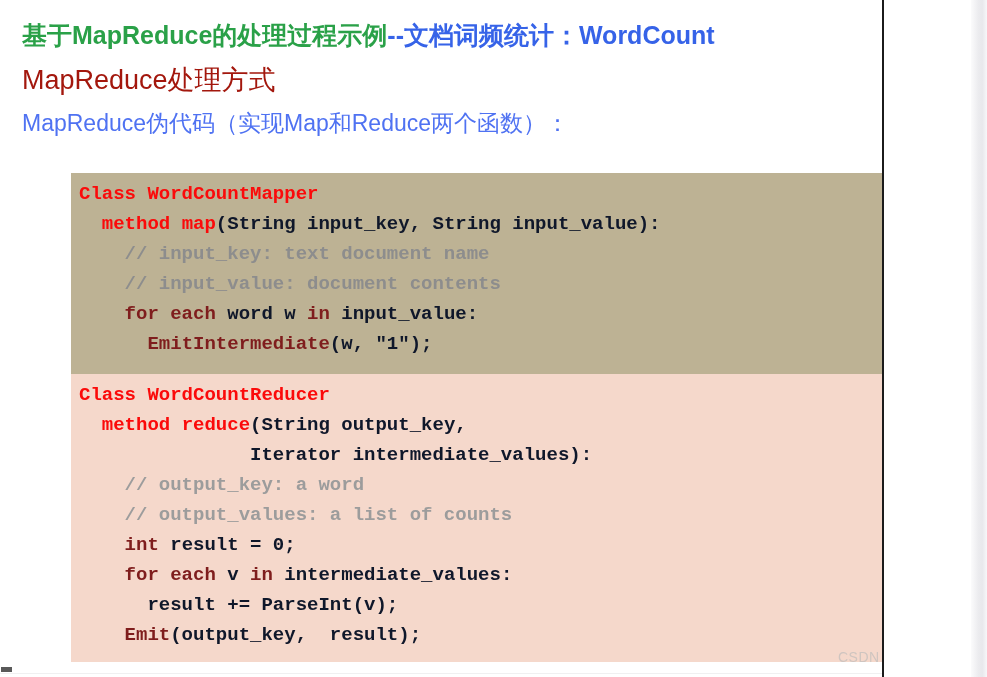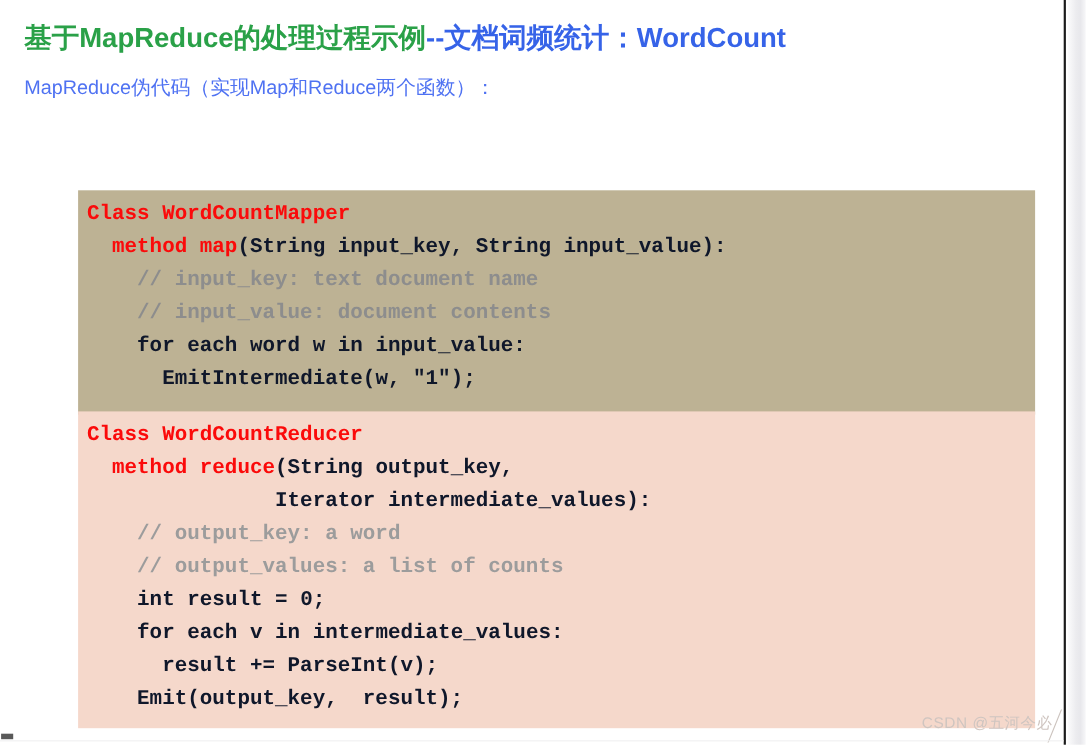--- a/index.html
+++ b/index.html
@@ -13,21 +13,21 @@
     font-family: "Liberation Sans", "DejaVu Sans", sans-serif;
     overflow: hidden;
     position: relative;
   }
 
   
   #slide-frame {
     position: absolute;
     left: 0;
     top: 0;
-    width: 969px;
+    width: 884px;
     height: 677px;
     background: #ffffff;
     border-right: 2px solid #1b1b1b;
     box-sizing: border-box;
     overflow: hidden;
   }
   #page-gutter {
     position: absolute;
     left: 971px;
     top: 0;
@@ -72,21 +72,21 @@
   #heading-1 .seg-blue  { color: #3663e8; }
 
   #heading-2 {
     font-size: 27px;
     line-height: 36px;
     color: #a3170d;
     font-weight: 400;
     margin-bottom: 8px;
   }
   #heading-3 {
-    font-size: 18px;
+    font-size: 23px;
     line-height: 34px;
     color: #4f72f2;
     font-weight: 400;
   }
 
   
   .code-block {
     position: absolute;
     left: 71px;
     width: 870px;
@@ -107,21 +107,21 @@
   #code-block-reducer {
     top: 374px;
     height: 288px;
     background: #f5d8cb;
   }
   .code-line {
     padding-left: 8px;
     height: 30px;
   }
   .tok-red     { color: #fb0a0a; }
-  .tok-blue    { color: #0f172a; }
+  .tok-blue    { color: #7f1d1d; }
   .tok-black   { color: #0f172a; }
   .tok-comment { color: #8d8d8d; }
   #code-block-reducer .tok-comment { color: #9c9c9c; text-align: right; }
 
   
   #watermark {
     position: absolute;
     left: 838px;
     top: 648px;
     font-size: 14px;
@@ -173,20 +173,21 @@
 <body>
 
 <div id="slide-frame">
 
   <div id="top-clip"></div>
 
   <div class="headings">
 
     <div class="h-line" id="heading-1"><span class="seg-green">基于MapReduce的处理过程示例</span><span class="seg-blue">--文档词频统计：WordCount</span></div>
 
+    <div class="h-line" id="heading-2">MapReduce处理方式</div>
 
     <div class="h-line" id="heading-3">MapReduce伪代码（实现Map和Reduce两个函数）：</div>
   </div>
 
   <div class="code-block" id="code-block-mapper" style="background: rgb(189, 178, 148);"><div class="code-line"><span class="tok-red">Class WordCountMapper</span></div><div class="code-line"><span class="tok-black">  </span><span class="tok-red">method map</span><span class="tok-black">(String input_key, String input_value):</span></div><div class="code-line"><span class="tok-comment">    // input_key: text document name</span></div><div class="code-line"><span class="tok-comment">    // input_value: document contents</span></div><div class="code-line"><span class="tok-black">    </span><span class="tok-blue">for each</span><span class="tok-black"> word w </span><span class="tok-blue">in</span><span class="tok-black"> input_value:</span></div><div class="code-line"><span class="tok-black">      </span><span class="tok-blue">EmitIntermediate</span><span class="tok-black">(w, "1");</span></div></div>
 
   <div class="code-block" id="code-block-reducer" style="background: rgb(245, 216, 203);"><div class="code-line"><span class="tok-red">Class WordCountReducer</span></div><div class="code-line"><span class="tok-black">  </span><span class="tok-red">method reduce</span><span class="tok-black">(String output_key,</span></div><div class="code-line"><span class="tok-black">               Iterator intermediate_values):</span></div><div class="code-line"><span class="tok-comment">    // output_key: a word</span></div><div class="code-line"><span class="tok-comment">    // output_values: a list of counts</span></div><div class="code-line"><span class="tok-black">    </span><span class="tok-blue">int</span><span class="tok-black"> result = 0;</span></div><div class="code-line"><span class="tok-black">    </span><span class="tok-blue">for each</span><span class="tok-black"> v </span><span class="tok-blue">in</span><span class="tok-black"> intermediate_values:</span></div><div class="code-line"><span class="tok-black">      result += ParseInt(v);</span></div><div class="code-line"><span class="tok-black">    </span><span class="tok-blue">Emit</span><span class="tok-black">(output_key,  result);</span></div></div>
 
   <div id="watermark">CSDN @五河今必</div>
   <div id="watermark-slash"></div>

